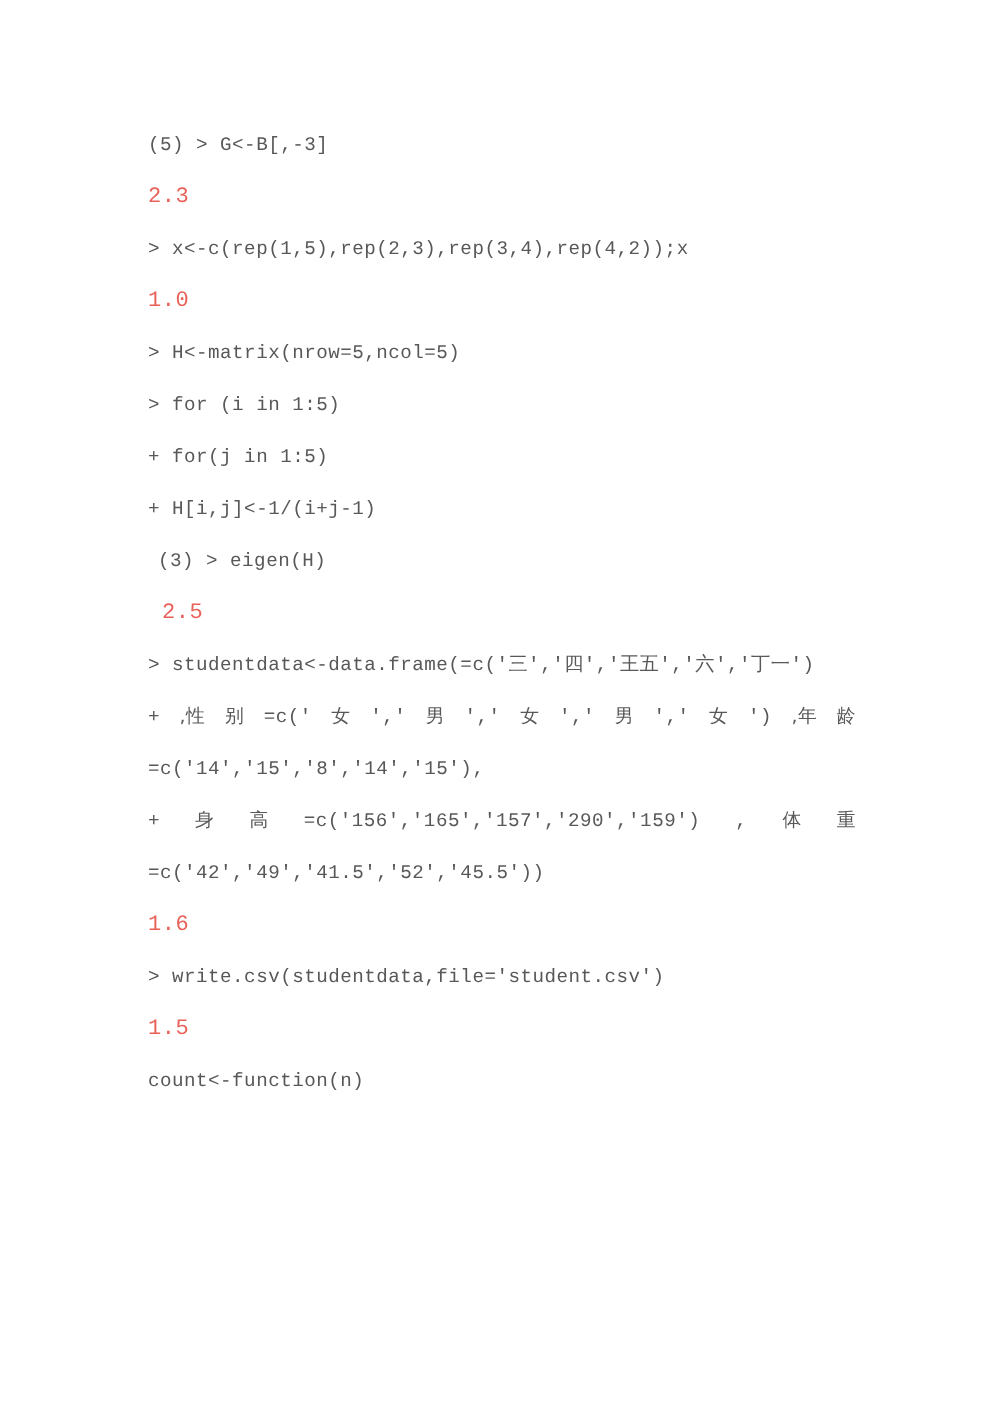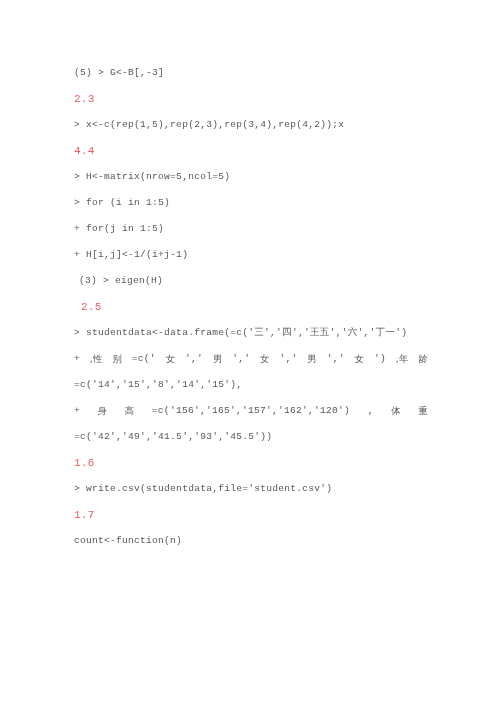--- a/index.html
+++ b/index.html
@@ -81,21 +81,21 @@
       <div class="row">
         <div class="line">(5) &gt; G&lt;-B[,-3]</div>
       </div>
       <div class="row">
         <div class="heading">2.3</div>
       </div>
       <div class="row">
         <div class="line">&gt; x&lt;-c(rep(1,5),rep(2,3),rep(3,4),rep(4,2));x</div>
       </div>
       <div class="row">
-        <div class="heading">4.4</div>
+        <div class="heading">1.0</div>
       </div>
       <div class="row">
         <div class="line">&gt; H&lt;-matrix(nrow=5,ncol=5)</div>
       </div>
       <div class="row">
         <div class="line">&gt; for (i in 1:5)</div>
       </div>
       <div class="row">
         <div class="line">+ for(j in 1:5)</div>
       </div>
@@ -132,35 +132,35 @@
         </div>
       </div>
       <div class="row">
         <div class="line">=c('14','15','8','14','15'),</div>
       </div>
       <div class="row">
         <div class="line justified">
           <span>+</span>
           <span class="cjk">身</span>
           <span class="cjk">高</span>
-          <span>=c('156','165','157','162','120')</span>
+          <span>=c('156','165','157','290','159')</span>
           <span>,</span>
           <span class="cjk">体</span>
           <span class="cjk">重</span>
         </div>
       </div>
       <div class="row">
-        <div class="line">=c('42','49','41.5','93','45.5'))</div>
+        <div class="line">=c('42','49','41.5','52','45.5'))</div>
       </div>
       <div class="row">
         <div class="heading">1.6</div>
       </div>
       <div class="row">
         <div class="line">&gt; write.csv(studentdata,file='student.csv')</div>
       </div>
       <div class="row">
-        <div class="heading">1.7</div>
+        <div class="heading">1.5</div>
       </div>
       <div class="row">
         <div class="line">count&lt;-function(n)</div>
       </div>
     </div>
 </div>
 
 </body></html>

